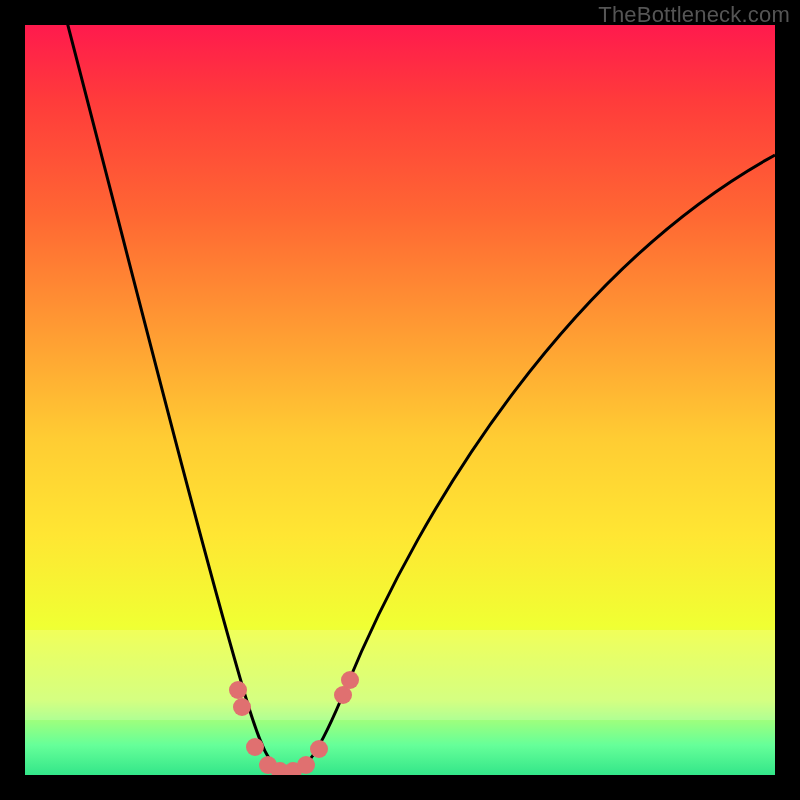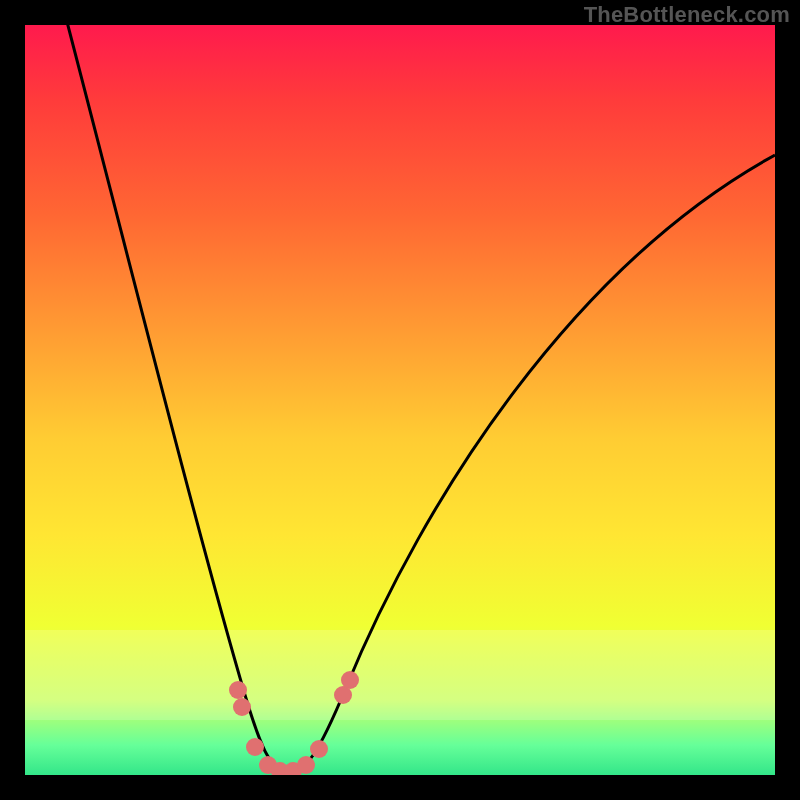--- a/index.html
+++ b/index.html
@@ -36,21 +36,21 @@
     width: 750px;
     height: 90px;
     background: rgba(255,255,255,0.18);
   }
   .watermark {
     position: absolute;
     top: 2px;
     right: 10px;
     color: #555;
     font-size: 22px;
-    font-weight: 700;
+    font-weight: 400;
     letter-spacing: 0.2px;
   }
   svg.curves {
     position: absolute;
     left: 25px;
     top: 25px;
     width: 750px;
     height: 750px;
   }
 </style>

